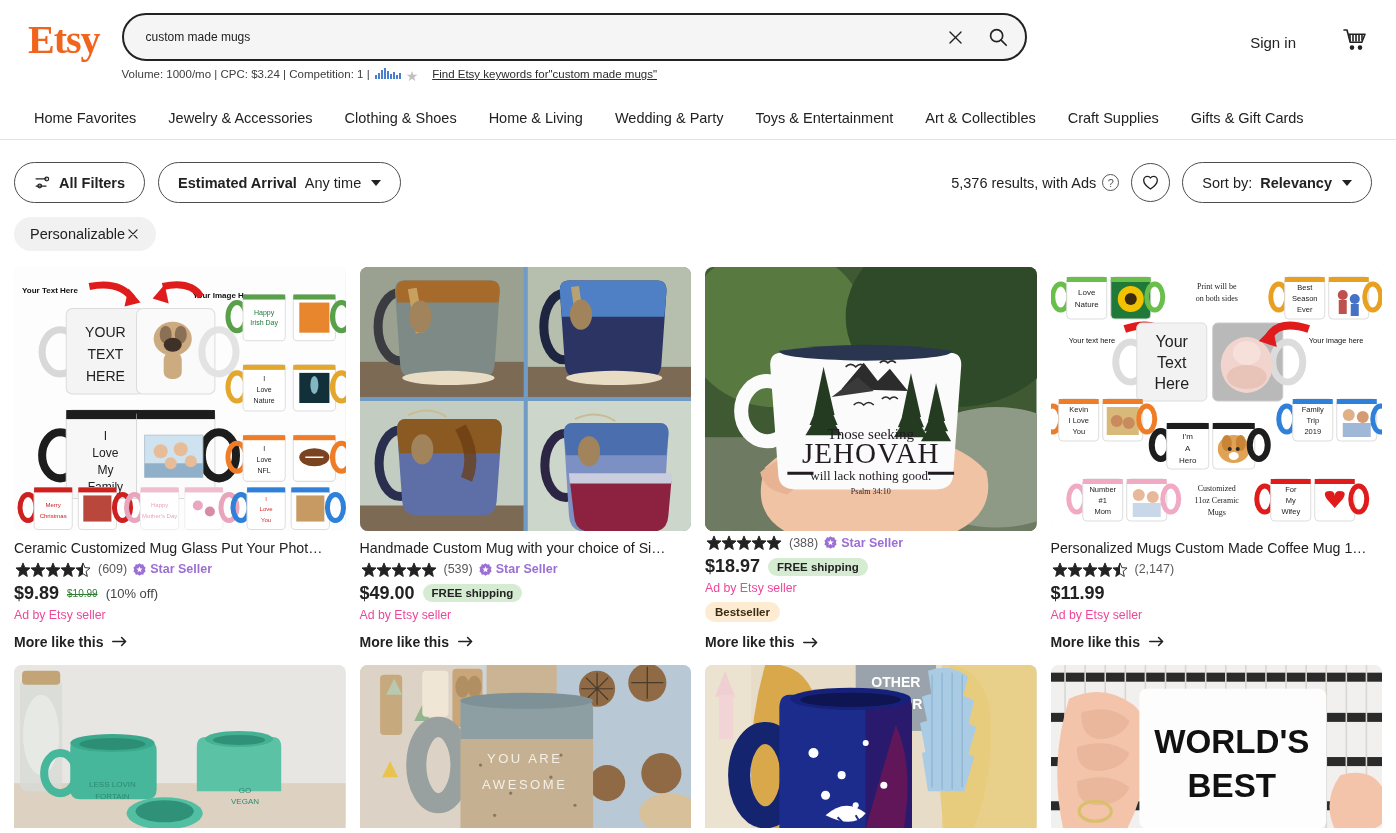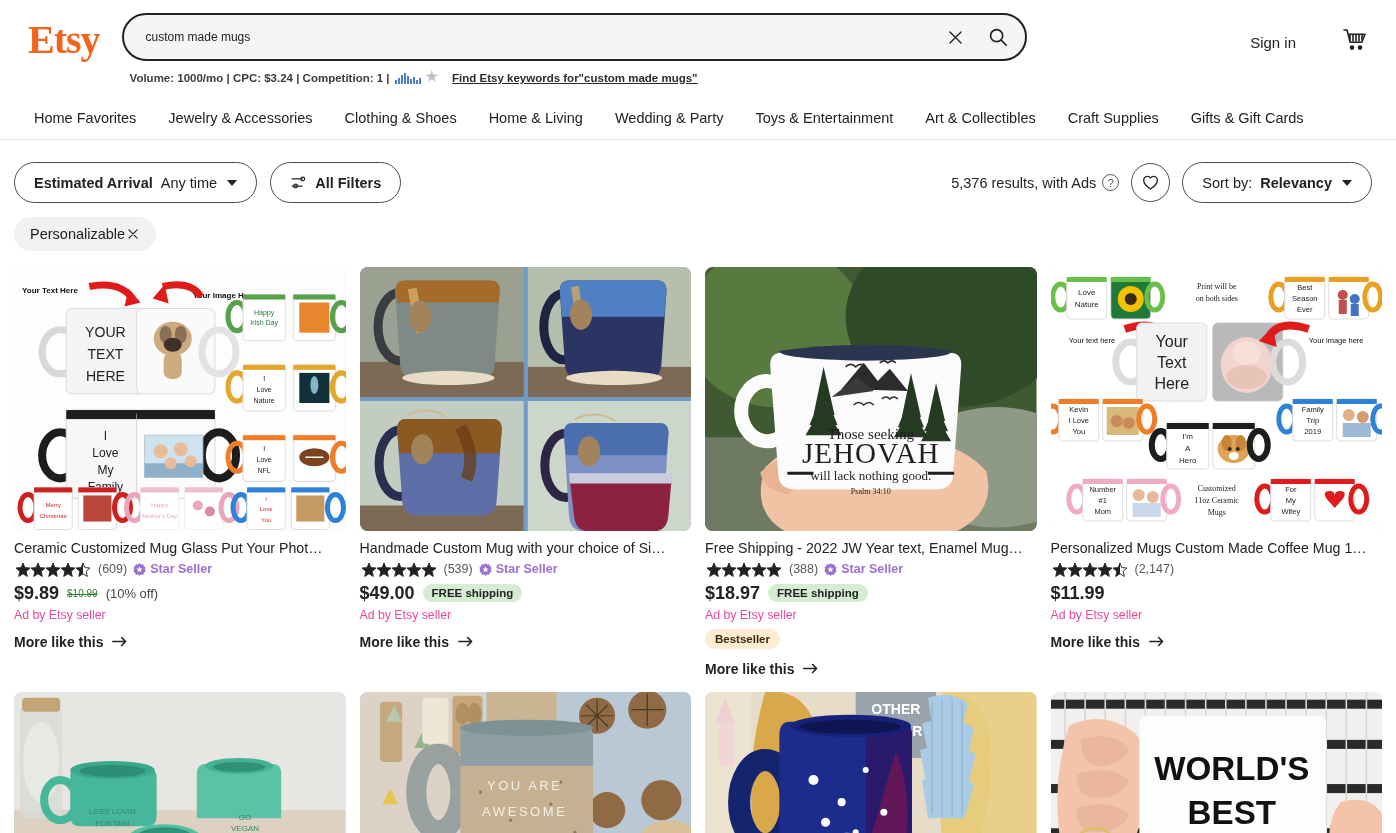--- a/index.html
+++ b/index.html
@@ -34,23 +34,23 @@
     flex: 1; border: none; outline: none; background: transparent;
     font-family: "Liberation Sans", sans-serif;
     font-size: 12px; color: #222222;
   }
   .sb-btn {
     width: 42px; height: 42px; border: none; background: transparent;
     display: flex; align-items: center; justify-content: center;
     cursor: pointer; border-radius: 50%;
   }
   .kw-bar {
-    display: flex; align-items: flex-end; gap: 0;
-    margin-top: 7px; margin-left: 8px;
-    font-size: 11.5px; color: #3c3c3c; white-space: nowrap; font-weight: bold;
+    display: flex; align-items: flex-start; gap: 0;
+    margin-top: 7px; 
+    font-size: 11.5px; color: #3c3c3c; white-space: nowrap;
   }
   .kw-bars { display: inline-flex; align-items: flex-end; gap: 1px; height: 11px; margin: 0 5px; }
   .kw-bars i { width: 2px; background: #4a7fd0; display: block; }
   .kw-star { color: #c0c0c0; font-size: 14px; margin-right: 14px; }
   .kw-link {
     color: #2b2b2b; text-decoration: underline; cursor: pointer;
     font-size: 11.5px;
   }
   .hdr-right {
     position: absolute; right: 28px; top: 28px;
@@ -213,32 +213,32 @@
   <span class="nav-item">Home &amp; Living</span>
   <span class="nav-item">Wedding &amp; Party</span>
   <span class="nav-item">Toys &amp; Entertainment</span>
   <span class="nav-item">Art &amp; Collectibles</span>
   <span class="nav-item">Craft Supplies</span>
   <span class="nav-item">Gifts &amp; Gift Cards</span>
 </div>
 
 <div class="filters">
   <div class="pill">
-    <b>Estimated Arrival</b>
-    <span class="reg">Any time</span>
-    <span class="caret"></span>
-  </div>
-
-  <div class="pill">
     <svg width="17" height="17" viewBox="0 0 24 24" fill="none" stroke="#222" stroke-width="1.8" stroke-linecap="round">
       <path d="M3 7 h14 M3 17 h14"></path>
         <circle cx="18" cy="7" r="2.6"></circle>
         <circle cx="8" cy="17" r="2.6"></circle>
     </svg>
     <b>All Filters</b>
+  </div>
+
+  <div class="pill">
+    <b>Estimated Arrival</b>
+    <span class="reg">Any time</span>
+    <span class="caret"></span>
   </div>
 
   <div class="filters-right">
     <span class="results-txt">
       <span>5,376 results, with Ads</span>
       <span class="qmark">?</span>
     </span>
     <span class="heart-btn">
       <svg width="19" height="19" viewBox="0 0 24 24" fill="none" stroke="#222" stroke-width="1.7" stroke-linejoin="round">
         <path d="M12 20.2 C12 20.2 3.4 14.8 3.4 9.2 C3.4 6.3 5.6 4.2 8.2 4.2 C10 4.2 11.3 5.2 12 6.3 C12.7 5.2 14 4.2 15.8 4.2 C18.4 4.2 20.6 6.3 20.6 9.2 C20.6 14.8 12 20.2 12 20.2 Z"></path>
@@ -543,21 +543,20 @@
         </g>
         <g font-family="Liberation Serif" text-anchor="middle" fill="#221c22">
           <text x="165" y="172" font-size="15">Those seeking</text>
           <text x="165" y="196" font-size="29" letter-spacing="1">JEHOVAH</text>
           <text x="165" y="213" font-size="13">will lack nothing good.</text>
           <text x="165" y="227" font-size="8">Psalm 34:10</text>
         </g>
         <path d="M82 206 h26 M222 206 h26" stroke="#221c22" stroke-width="3"></path>
       </svg>
     </div>
-    <div class="title">Free Shipping - 2022 JW Year text, Enamel Mug…</div>
     <div class="rating">
       <span class="stars">
         <svg width="78" height="15" viewBox="0 0 80 16">
           <g fill="#222" stroke="#222" stroke-width="1">
             <polygon points="8,1 10,6 15.5,6.4 11.3,10 12.6,15.4 8,12.5 3.4,15.4 4.7,10 0.5,6.4 6,6"></polygon>
             <polygon points="24,1 26,6 31.5,6.4 27.3,10 28.6,15.4 24,12.5 19.4,15.4 20.7,10 16.5,6.4 22,6"></polygon>
             <polygon points="40,1 42,6 47.5,6.4 43.3,10 44.6,15.4 40,12.5 35.4,15.4 36.7,10 32.5,6.4 38,6"></polygon>
             <polygon points="56,1 58,6 63.5,6.4 59.3,10 60.6,15.4 56,12.5 51.4,15.4 52.7,10 48.5,6.4 54,6"></polygon>
             <polygon points="72,1 74,6 79.5,6.4 75.3,10 76.6,15.4 72,12.5 67.4,15.4 68.7,10 64.5,6.4 70,6"></polygon>
           </g>

